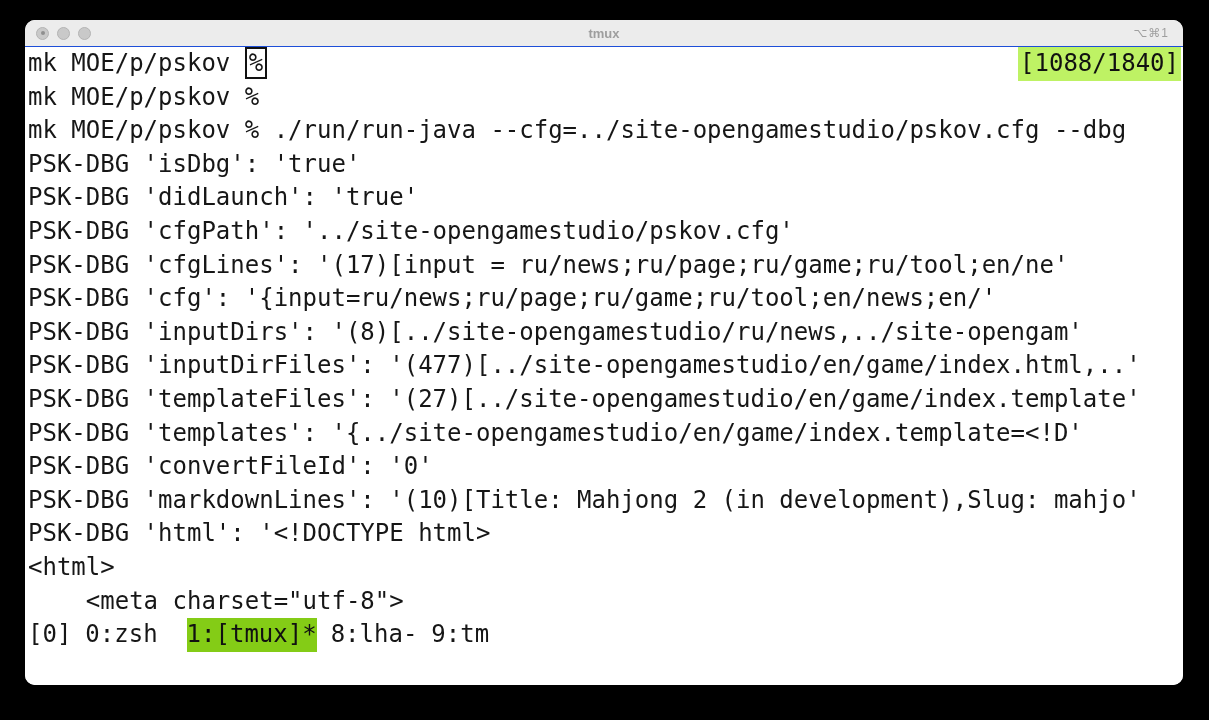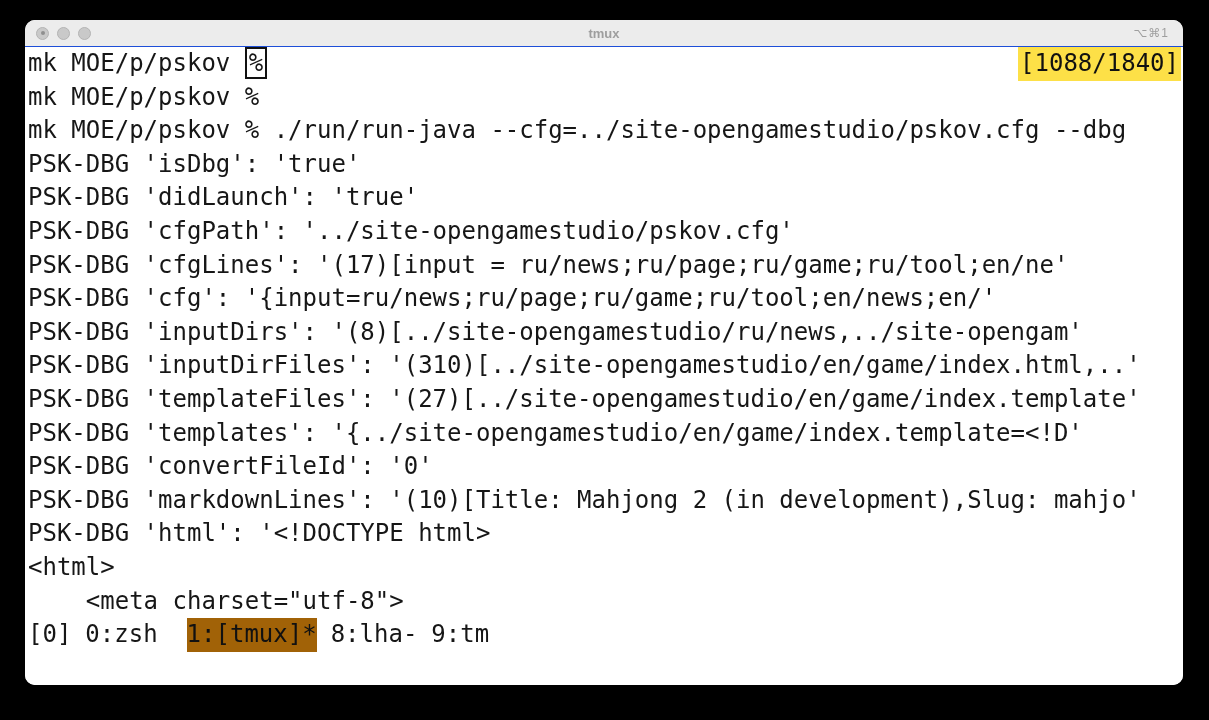--- a/index.html
+++ b/index.html
@@ -74,25 +74,25 @@
   .cursor{
     display:inline-block;
     box-sizing:border-box;
     border:2px solid #111;
     height:32px;
     line-height:29px;
     padding:0 2px;
     vertical-align:top;
   }
   .hl{
-    background:#a16207;
+    background:#84cc16;
     color:#111;
   }
   .copy-pos{
-    background:#fde047;
+    background:#bef264;
     color:#111;
     padding:0 2px;
   }
   .statusline{display:flex;align-items:center;}
   .statusline .sp1{margin-right:14px;}
   .statusline .sp2{margin-right:29px;}
 </style>
 </head>
 <body>
 
@@ -116,21 +116,21 @@
     </div>
 
     <div class="row">mk MOE/p/pskov %</div>
     <div class="row">mk MOE/p/pskov % ./run/run-java --cfg=../site-opengamestudio/pskov.cfg --dbg</div>
     <div class="row">PSK-DBG 'isDbg': 'true'</div>
     <div class="row">PSK-DBG 'didLaunch': 'true'</div>
     <div class="row">PSK-DBG 'cfgPath': '../site-opengamestudio/pskov.cfg'</div>
     <div class="row">PSK-DBG 'cfgLines': '(17)[input = ru/news;ru/page;ru/game;ru/tool;en/ne'</div>
     <div class="row">PSK-DBG 'cfg': '{input=ru/news;ru/page;ru/game;ru/tool;en/news;en/'</div>
     <div class="row">PSK-DBG 'inputDirs': '(8)[../site-opengamestudio/ru/news,../site-opengam'</div>
-    <div class="row">PSK-DBG 'inputDirFiles': '(310)[../site-opengamestudio/en/game/index.html,..'</div>
+    <div class="row">PSK-DBG 'inputDirFiles': '(477)[../site-opengamestudio/en/game/index.html,..'</div>
     <div class="row">PSK-DBG 'templateFiles': '(27)[../site-opengamestudio/en/game/index.template'</div>
     <div class="row">PSK-DBG 'templates': '{../site-opengamestudio/en/game/index.template=&lt;!D'</div>
     <div class="row">PSK-DBG 'convertFileId': '0'</div>
     <div class="row">PSK-DBG 'markdownLines': '(10)[Title: Mahjong 2 (in development),Slug: mahjo'</div>
     <div class="row">PSK-DBG 'html': '&lt;!DOCTYPE html&gt;</div>
     <div class="row">&lt;html&gt;</div>
     <div class="row">    &lt;meta charset="utf-8"&gt;</div>
 
     <div class="row statusline">
       <span class="sp1">[0]</span>

